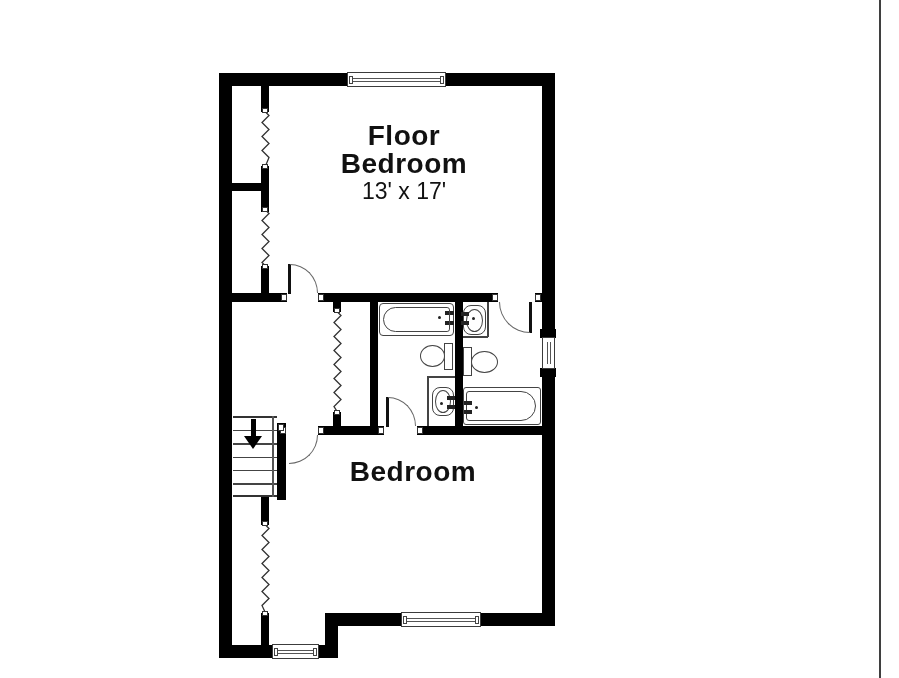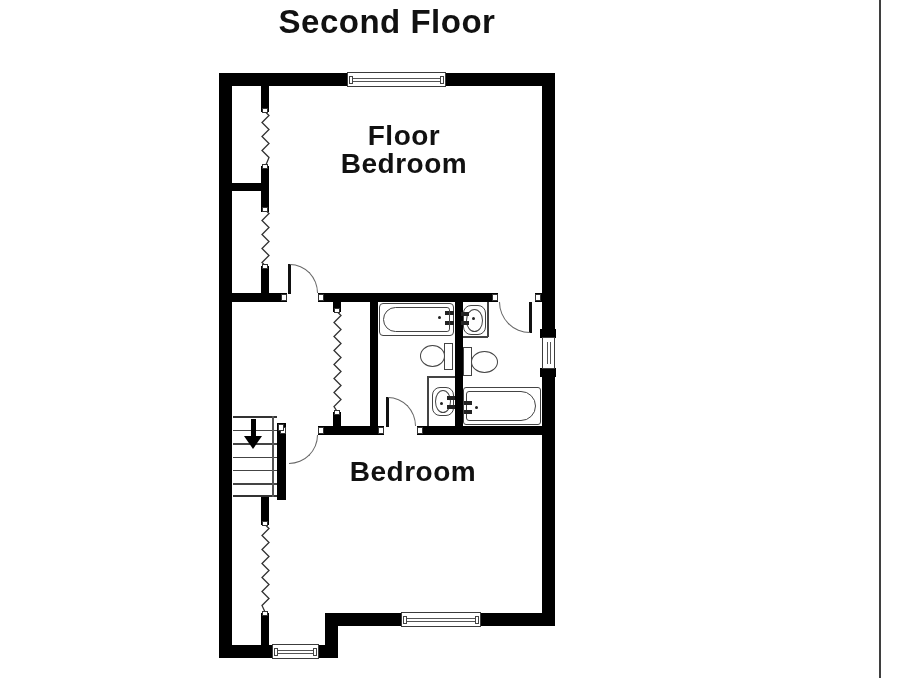--- a/index.html
+++ b/index.html
@@ -43,21 +43,20 @@
   .rm-dims{font-size:23px;line-height:26px;font-weight:normal;}
   #title{position:absolute;left:387px;top:3px;transform:translateX(-50%);
     font-size:33px;font-weight:bold;letter-spacing:0.5px;white-space:nowrap;}
   #edge-line{position:absolute;left:879px;top:0;width:2px;height:678px;background:#3f3f3f;}
 </style>
 </head>
 <body>
 
 <div id="canvas">
 
-  <div id="title">Second Floor</div>
 
   <div>
 
     <div class="wall" style="left:219px;top:73px;width:336px;height:13px;"></div>
     <div class="wall" style="left:219px;top:73px;width:13px;height:585px;"></div>
     <div class="wall" style="left:542px;top:73px;width:13px;height:553px;"></div>
     <div class="wall" style="left:219px;top:645px;width:119px;height:13px;"></div>
     <div class="wall" style="left:325px;top:613px;width:13px;height:45px;"></div>
     <div class="wall" style="left:325px;top:613px;width:230px;height:13px;"></div>
 
@@ -188,20 +187,21 @@
     <div class="fx" style="left:466px;top:391px;width:70px;height:30px;border-radius:3px 15px 15px 3px;"></div>
     <div class="fdot" style="left:475px;top:406px;"></div>
     <div class="fsq" style="left:464px;top:401px;"></div>
     <div class="fsq" style="left:468px;top:401px;"></div>
     <div class="fsq" style="left:464px;top:410px;"></div>
     <div class="fsq" style="left:468px;top:410px;"></div>
 
     <div class="room-label" style="left:404px;top:122px;">
       <div class="rm-name">Floor</div>
       <div class="rm-name">Bedroom</div>
+      <div class="rm-dims">13' x 17'</div>
     </div>
     <div class="room-label" style="left:413px;top:458px;">
       <div class="rm-name">Bedroom</div>
     </div>
 
   </div>
 
   <div id="edge-line"></div>
 </div>
 

